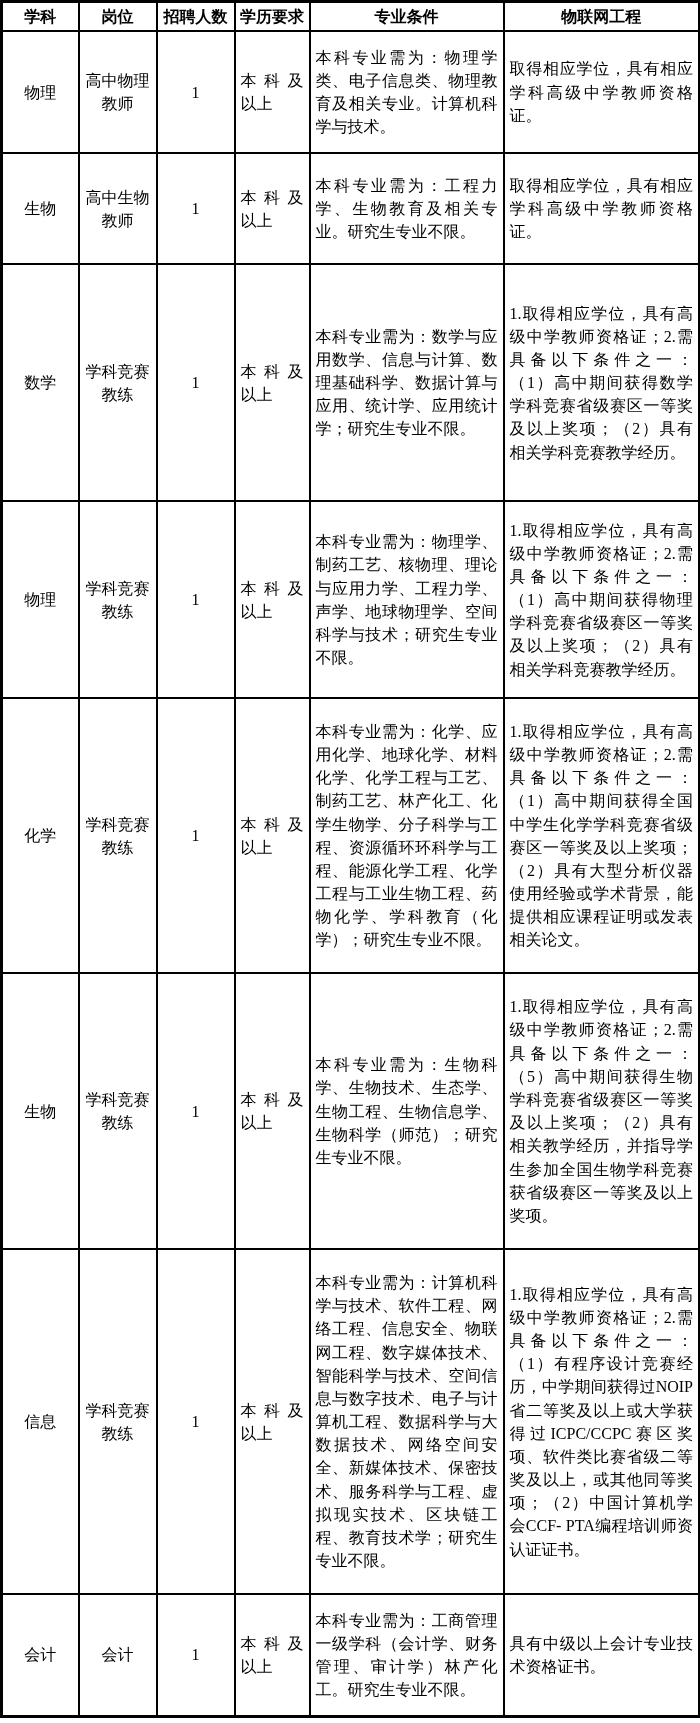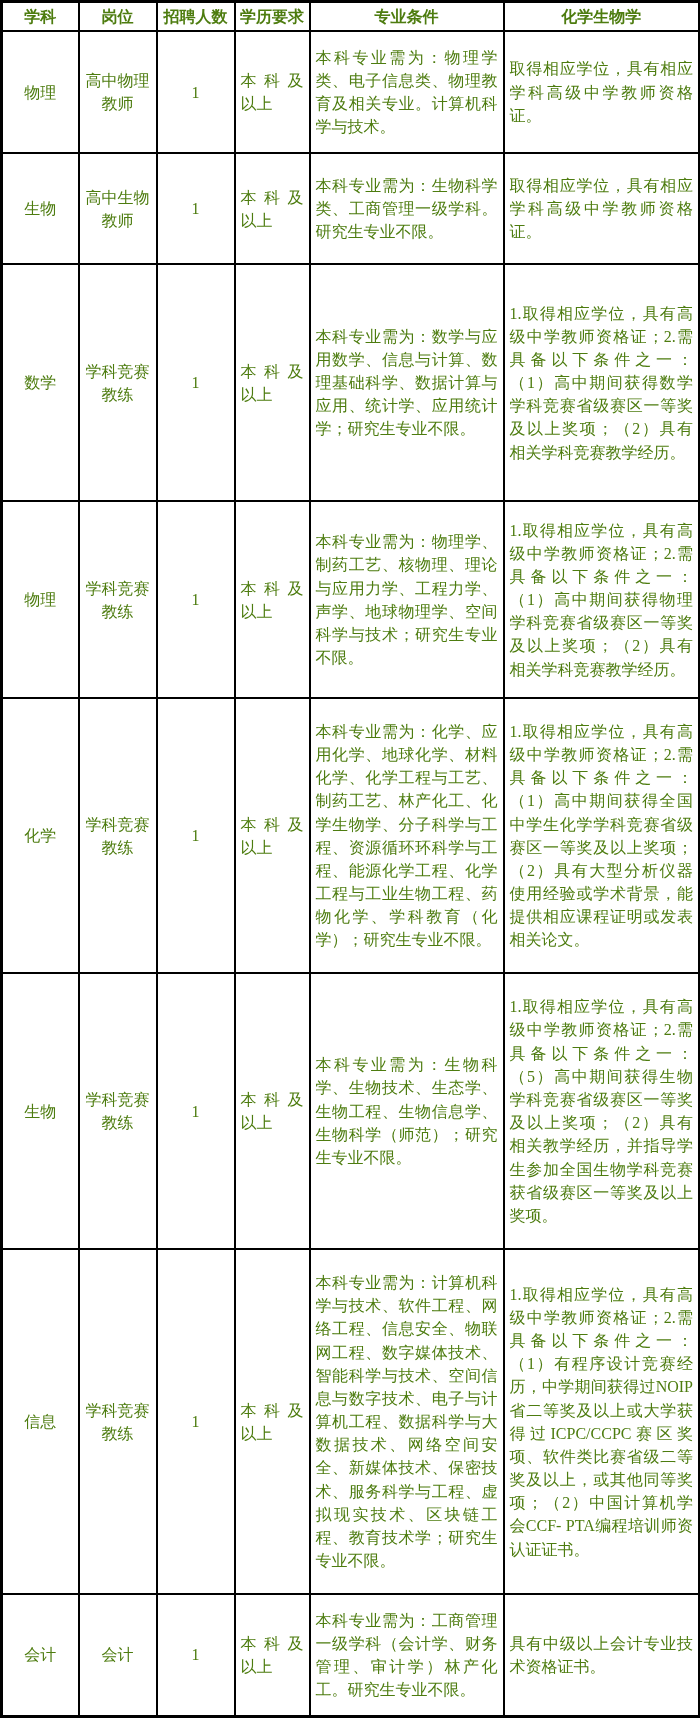--- a/index.html
+++ b/index.html
@@ -23,21 +23,21 @@
     border-collapse: collapse;
     table-layout: fixed;
     border: 3px solid #000000;
   }
   table.recruit th,
   table.recruit td {
     border: 2px solid #000000;
     vertical-align: middle;
     font-size: 16px;
     line-height: 1.45;
-    color: #4d7c0f;
+    color: #000000;
     box-sizing: border-box;
     overflow: hidden;
   }
   table.recruit th {
     height: 26px;
     font-weight: bold;
     text-align: center;
     padding: 2px 2px;
     font-size: 16px;
   }
@@ -73,38 +73,38 @@
       <col style="width:194px">
       <col style="width:196px">
     </colgroup>
     <thead>
       <tr>
         <th>学科</th>
         <th>岗位</th>
         <th>招聘人数</th>
         <th>学历要求</th>
         <th>专业条件</th>
-        <th>化学生物学</th>
+        <th>物联网工程</th>
       </tr>
     </thead>
     <tbody>
       <tr>
         <td class="c-center">物理</td>
         <td class="c-center">高中物理教师</td>
         <td class="c-center">1</td>
         <td class="c-left">本科及以上</td>
         <td class="c-left">本科专业需为：物理学类、电子信息类、物理教育及相关专业。计算机科学与技术。</td>
         <td class="c-left">取得相应学位，具有相应学科高级中学教师资格证。</td>
       </tr>
       <tr>
         <td class="c-center">生物</td>
         <td class="c-center">高中生物教师</td>
         <td class="c-center">1</td>
         <td class="c-left">本科及以上</td>
-        <td class="c-left">本科专业需为：生物科学类、工商管理一级学科。研究生专业不限。</td>
+        <td class="c-left">本科专业需为：工程力学、生物教育及相关专业。研究生专业不限。</td>
         <td class="c-left">取得相应学位，具有相应学科高级中学教师资格证。</td>
       </tr>
       <tr>
         <td class="c-center">数学</td>
         <td class="c-center">学科竞赛教练</td>
         <td class="c-center">1</td>
         <td class="c-left">本科及以上</td>
         <td class="c-left">本科专业需为：数学与应用数学、信息与计算、数理基础科学、数据计算与应用、统计学、应用统计学；研究生专业不限。</td>
         <td class="c-left">1.取得相应学位，具有高级中学教师资格证；2.需具备以下条件之一：（1）高中期间获得数学学科竞赛省级赛区一等奖及以上奖项；（2）具有相关学科竞赛教学经历。</td>
       </tr>

